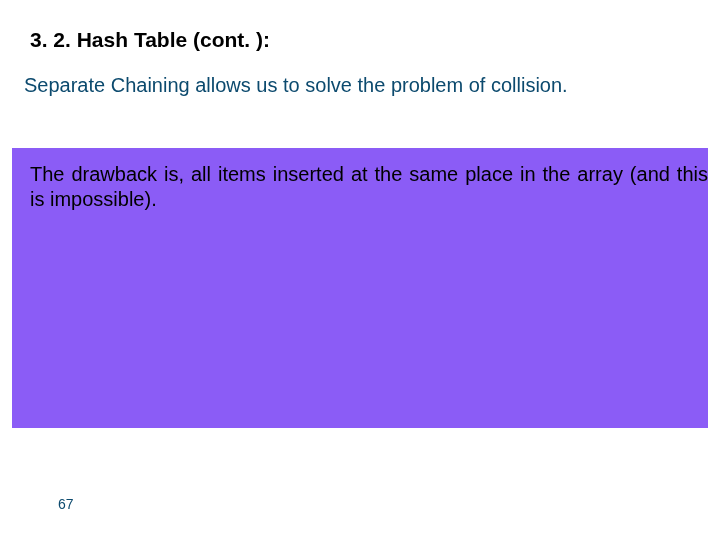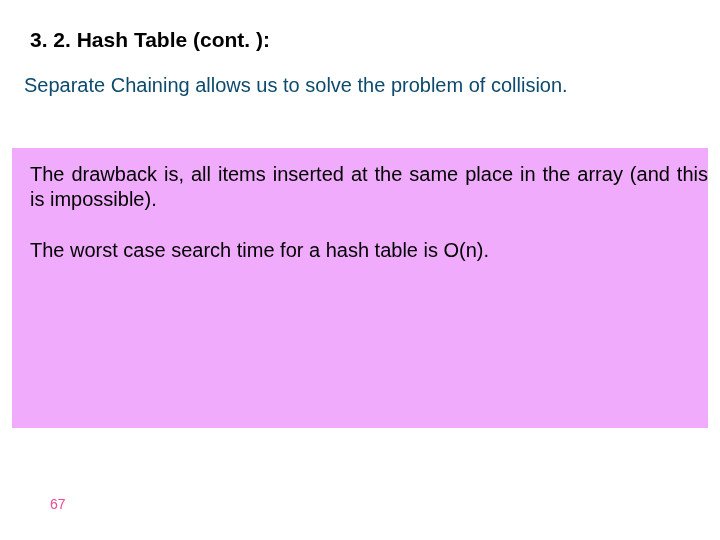--- a/index.html
+++ b/index.html
@@ -25,45 +25,44 @@
     font-size: 20px;
     padding: 22px 0 0 24px;
     color: #0c4a6e;
   }
   .box {
     position: absolute;
     left: 12px;
     top: 148px;
     width: 696px;
     height: 280px;
-    background: #f0abfc;
+    background: #8b5cf6;
     padding: 14px 0 0 18px;
   }
   .para {
     font-size: 20px;
     text-align: justify;
     line-height: 1.25;
     margin-bottom: 26px;
     color: #000;
   }
   .para.last { margin-bottom: 0; }
   .pagenum {
     position: absolute;
-    left: 50px;
+    left: 58px;
     bottom: 28px;
     font-size: 14px;
-    color: #ec4899;
+    color: #0c4a6e;
   }
 </style>
 </head>
 <body>
 
 <div class="slide">
   <div class="title">3. 2. Hash Table (cont. ):</div>
   <div class="intro">Separate Chaining allows us to solve the problem of collision.</div>
 
   <div class="box">
     <p class="para">The drawback is, all items inserted at the same place in the array (and this is impossible).</p>
-    <p class="para last">The worst case search time for a hash table is O(n).</p>
   </div>
 
   <div class="pagenum">67</div>
 </div>
 
 </body></html>

